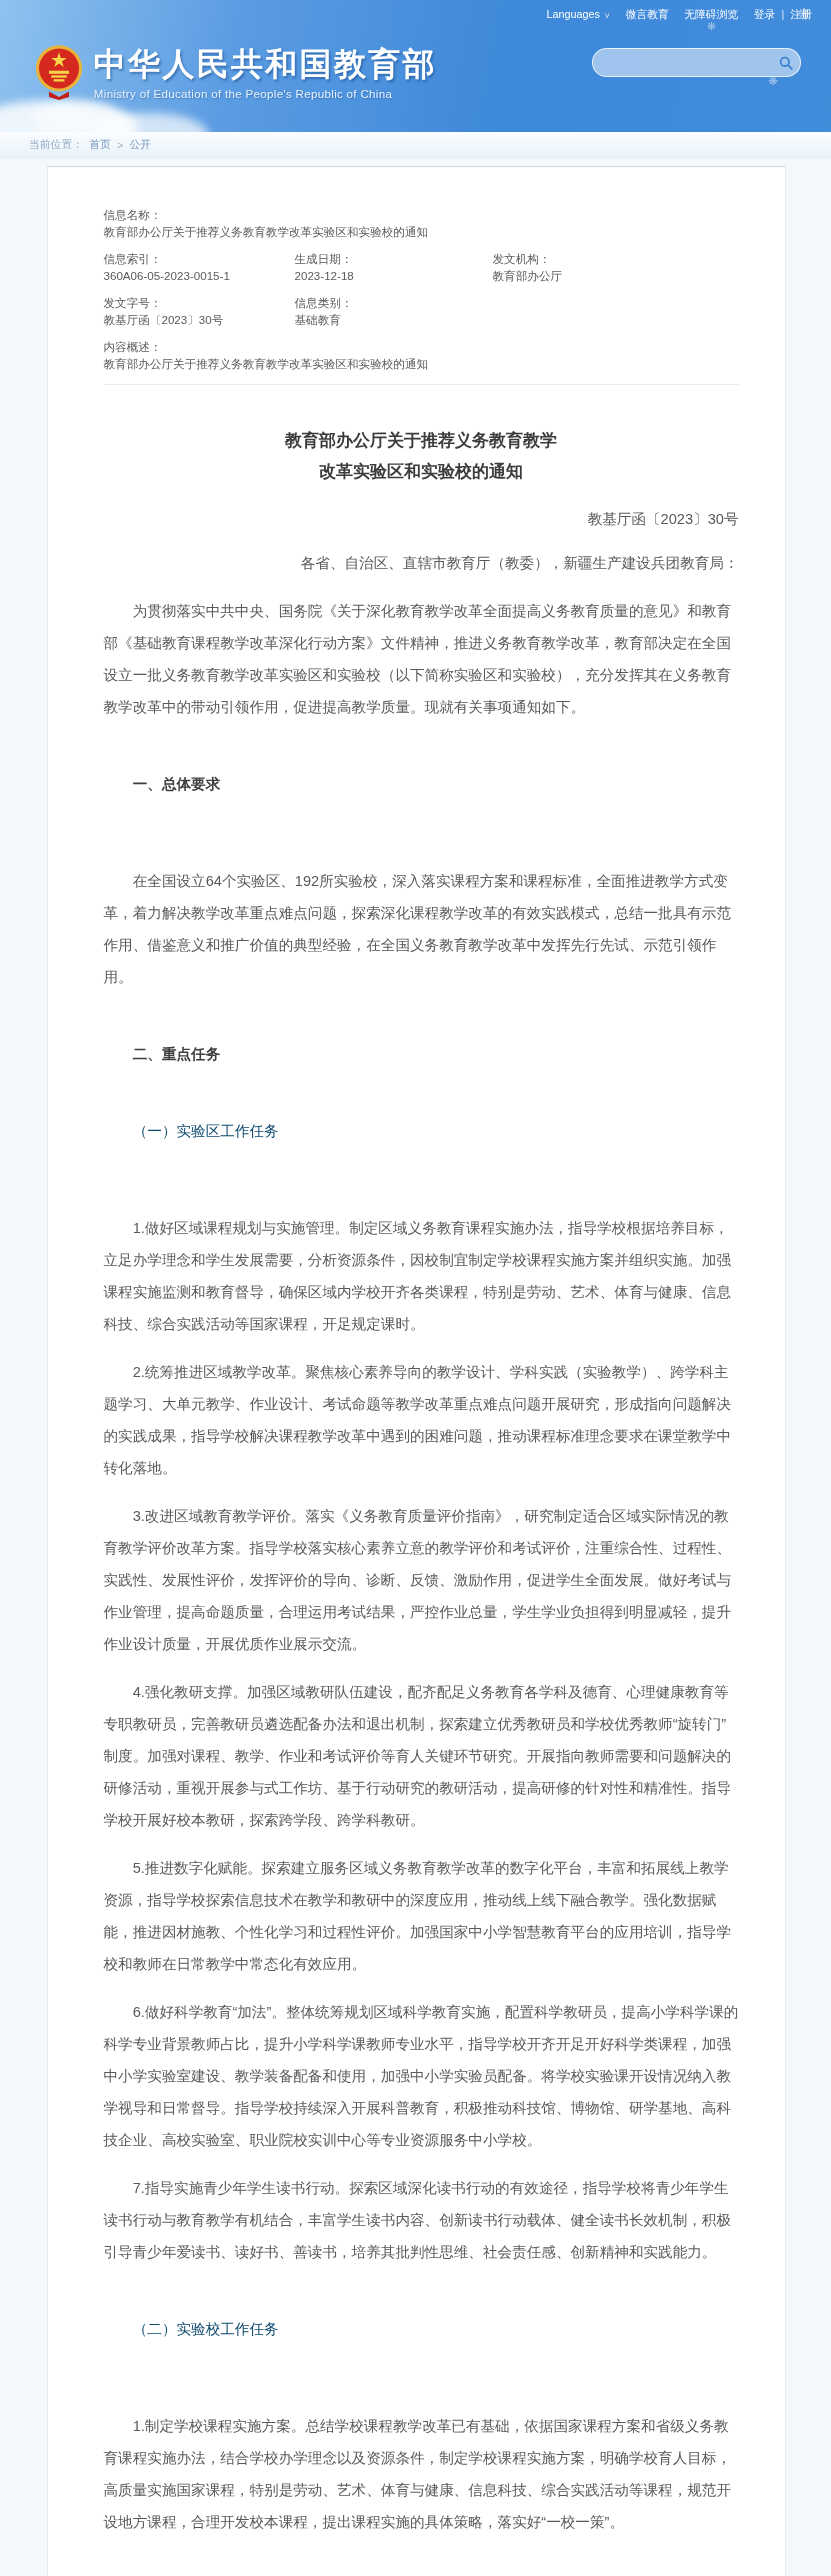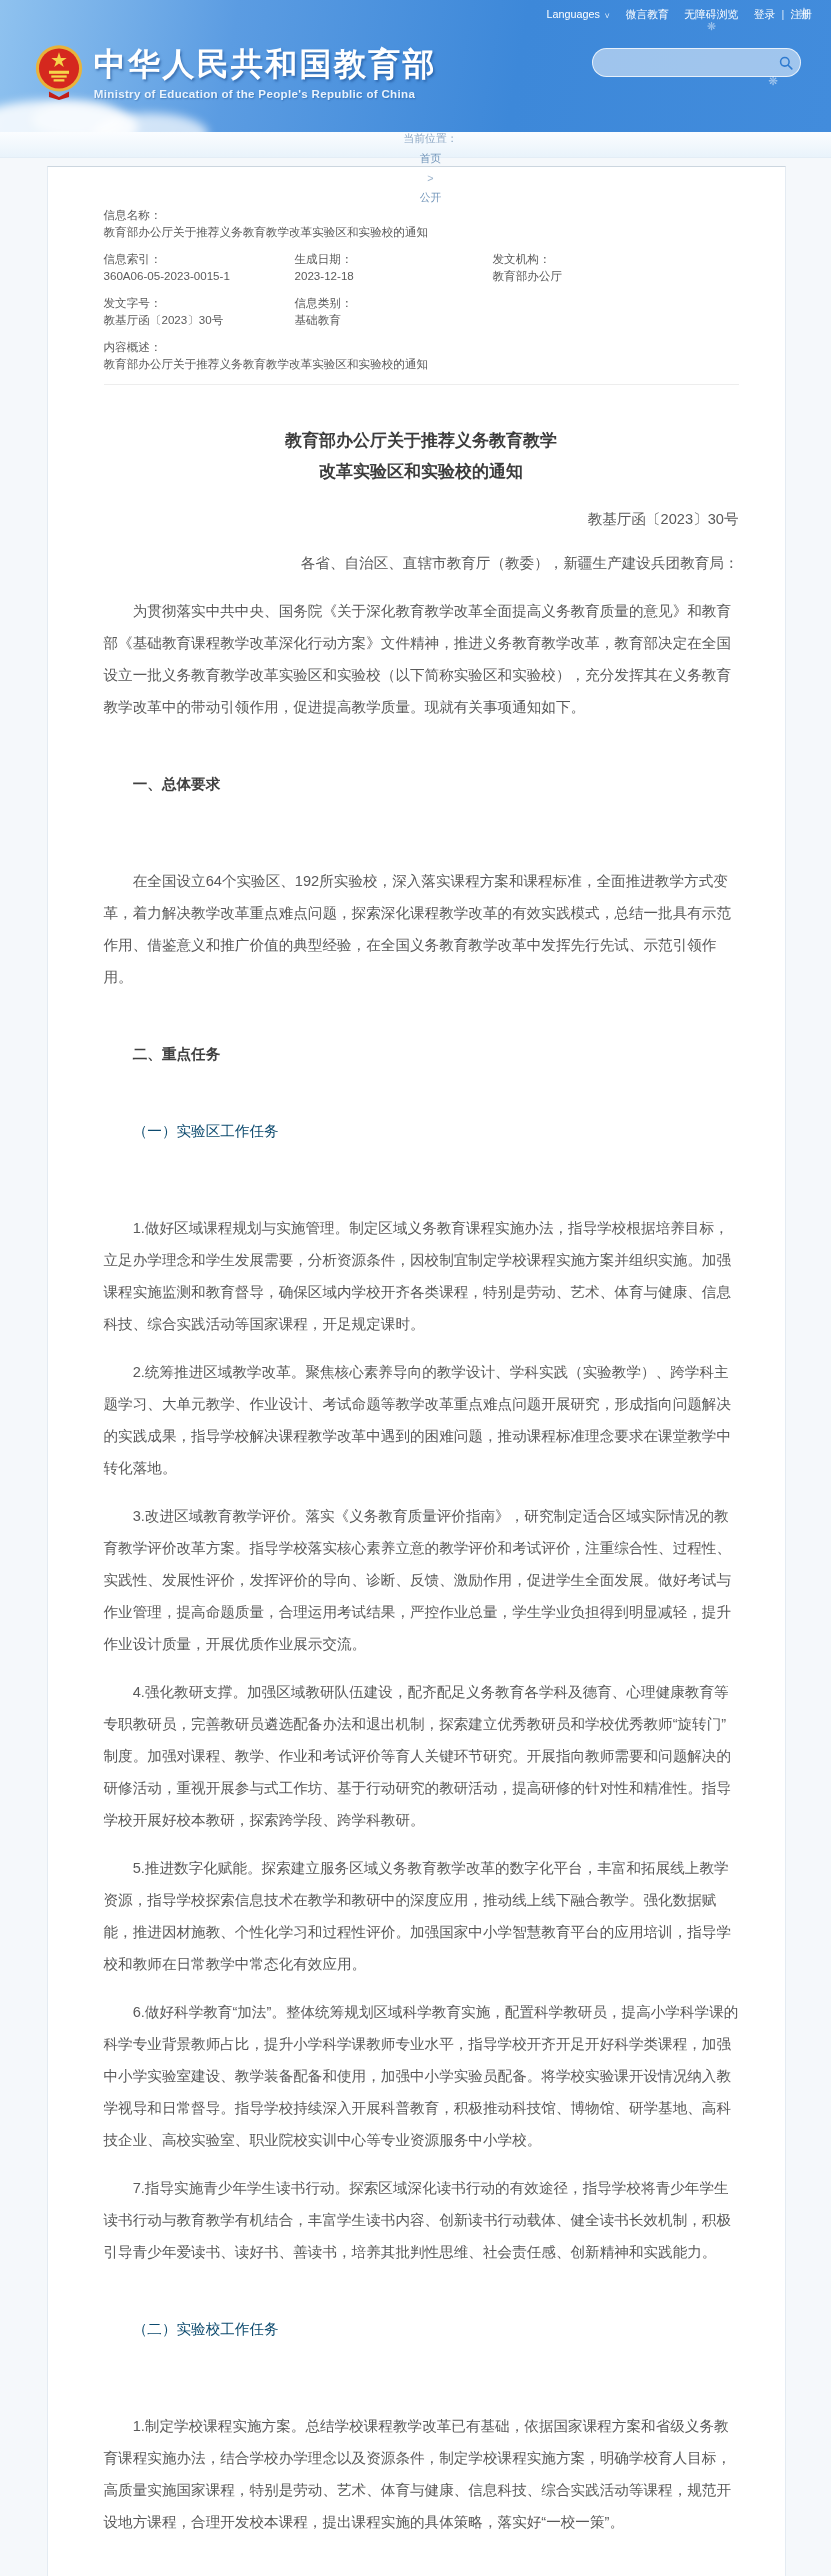--- a/index.html
+++ b/index.html
@@ -24,35 +24,35 @@
   .chev { font-size:7.7px; margin-left:3.9px; }
   .auth { display:flex; align-items:flex-start; gap:6.2px; }
   .auth .sep { color:rgba(255,255,255,.8); }
 
   .brand { position:absolute; left:35px; top:12px; display:flex; align-items:flex-end; gap:10.8px;
     text-decoration:none; z-index:3; cursor:pointer;margin-top:28px; }
   .emblem { width:48px; height:57px; flex:0 0 auto; margin-top:3.1px; }
   .site-title { font-size:32px; font-weight:bold; color:#fff; letter-spacing:2.3px;
     text-shadow:1.5px 2.3px 2.3px rgba(25,75,140,.55); line-height:1.2; }
   .site-sub { margin-top:3.9px; font-size:11.6px; color:#e9f3fd; letter-spacing:0.3px;
-    text-shadow:0.8px 0.8px 1.5px rgba(25,75,140,.45);font-weight:bold; }
+    text-shadow:0.8px 0.8px 1.5px rgba(25,75,140,.45); }
 
   .search { position:absolute; right:31px; top:48px; width:209px; height:29px; border-radius:14.6px;
     background:rgba(255,255,255,.5); border:0.8px solid rgba(255,255,255,.75);
     display:flex; align-items:center; z-index:3; }
   .search input { flex:1; height:100%; background:transparent; border:none; outline:none;
     padding:0 10.8px; font-size:10.8px; color:#1d4f88; font-family:inherit; }
   .search-btn { width:29px; height:29px; background:transparent; border:none; cursor:pointer;
     display:flex; align-items:center; justify-content:center; }
 
   
   .breadcrumb { height:26px; display:flex; align-items:center; padding-left:29px; gap:6.2px;
     font-size:10.8px; color:#8ba6c3;
     background:linear-gradient(180deg,#fbfdff 0%,#e9f3fb 100%);
-    border-bottom:0.8px solid #e3edf6;flex-direction:column; }
+    border-bottom:0.8px solid #e3edf6; }
   .breadcrumb a { color:#7396ba; text-decoration:none; cursor:pointer; }
   .bsep { color:#9db4cc; }
 
   
   .card { width:739px; margin:7.7px auto 0; background:#fff;
     border:0.8px solid #e4ebf2; border-top-color:#ccd6df;
     padding:39px 46px 62px 56px; }
 
   .meta { font-size:11.6px; color:#5a5a5a; }
   .meta-row { display:flex; margin-bottom:10px; line-height:17px; }

